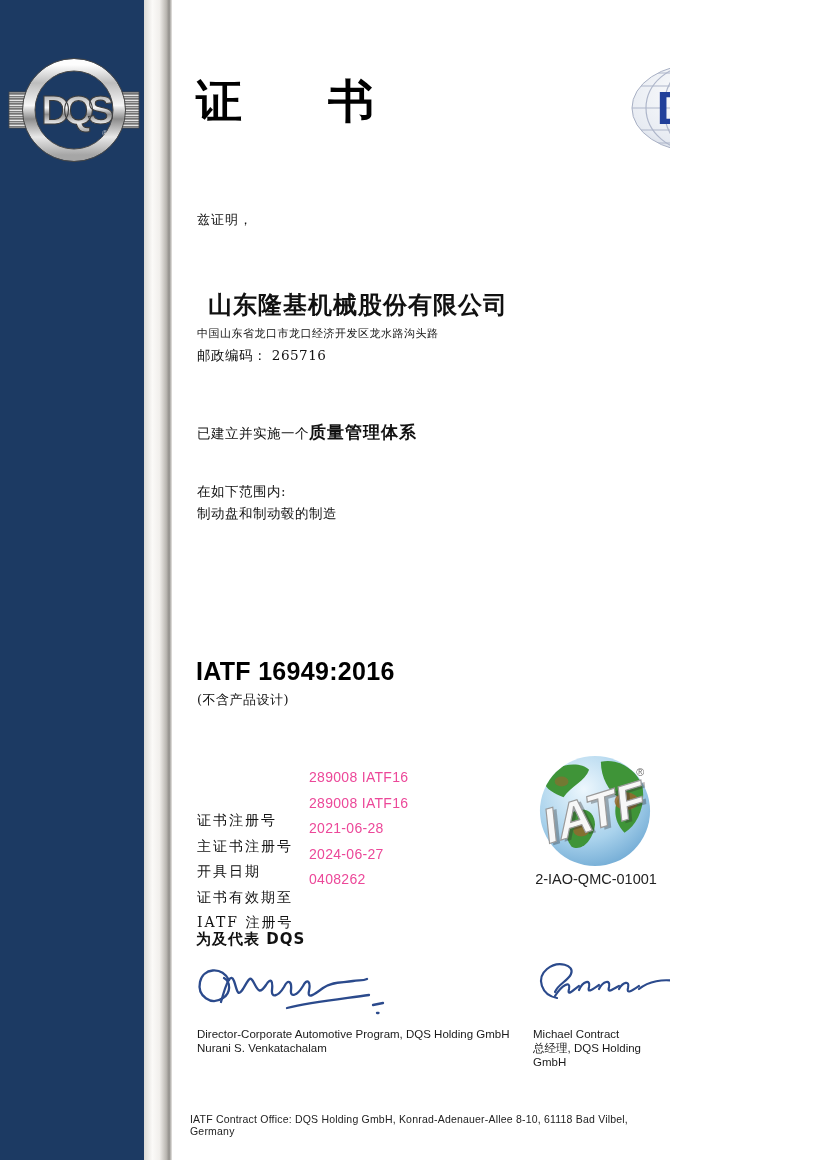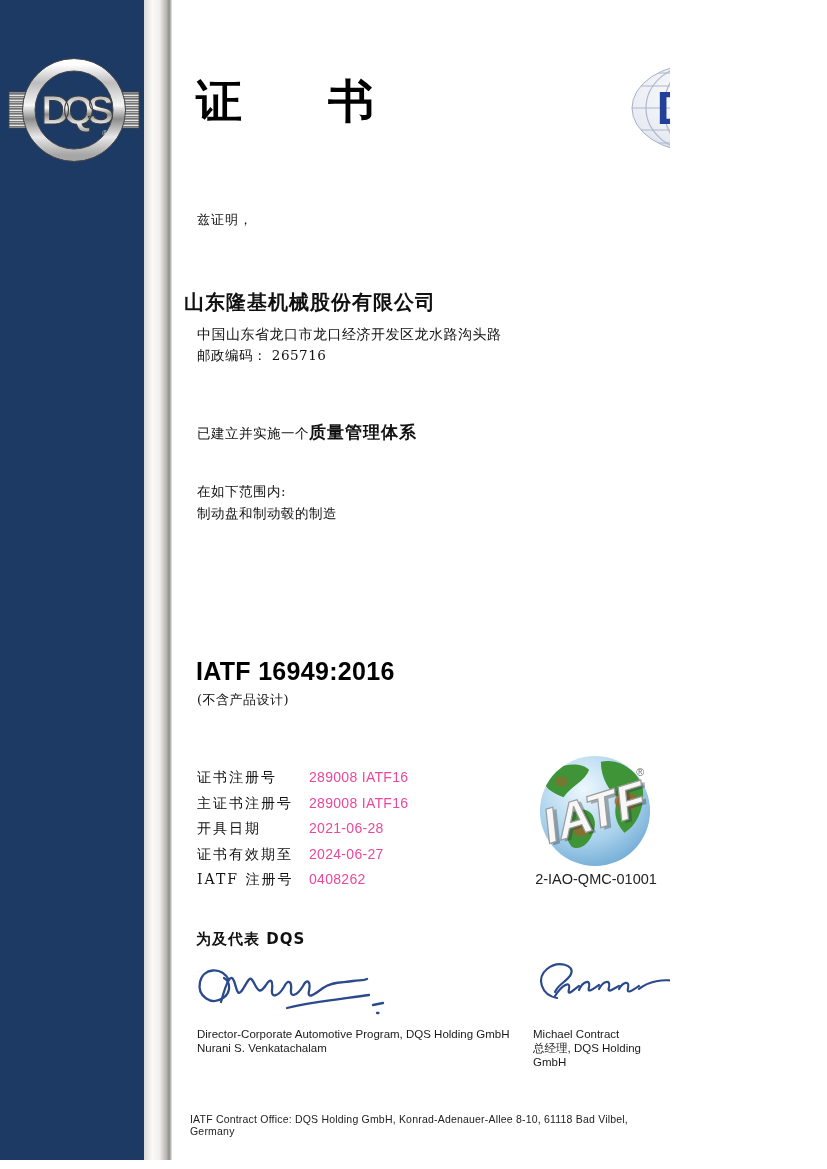--- a/index.html
+++ b/index.html
@@ -18,40 +18,40 @@
   .emblem { left:8px; top:54px; }
 
   .cert-title {
     left:196px; top:78px; display:flex; gap:86px; line-height:1;
     font-family:"DejaVu Serif","Liberation Serif",serif; font-size:46px; font-weight:600; color:#000;
   }
   .dqs-globe { left:628px; top:60px; }
 
   .intro { left:197px; top:211px; font-size:13px; letter-spacing:1px; }
 
-  .company-name { left:184px; top:289px; font-size:20px; font-weight:bold; letter-spacing:1px;
+  .company-name { left:208px; top:289px; font-size:24px; font-weight:bold; letter-spacing:1px;
                   font-family:"DejaVu Sans","Liberation Sans",sans-serif; }
-  .company-address { left:197px; top:326px; font-size:14px; letter-spacing:0.5px; }
+  .company-address { left:197px; top:326px; font-size:11px; letter-spacing:0.5px; }
   .company-postal  { left:197px; top:347px; font-size:13.5px; letter-spacing:0.5px; }
 
   .system-line { left:197px; top:421px; font-size:13.5px; letter-spacing:0.5px; }
   .system-bold { font-family:"DejaVu Sans","Liberation Sans",sans-serif;
                  font-size:17px; font-weight:bold; letter-spacing:1px; }
 
   .scope-label { left:197px; top:483px; font-size:13.5px; letter-spacing:0.5px; }
   .scope-text  { left:197px; top:505px; font-size:13.5px; letter-spacing:0.5px; }
 
   .audit { left:197px; top:611px; font-size:13.5px; letter-spacing:0.3px; white-space:nowrap; }
 
   .standard  { left:196px; top:657px; font-size:25px; font-weight:bold; letter-spacing:0.3px; color:#000; }
   .exclusion { left:197px; top:691px; font-size:13px; letter-spacing:0.5px; }
 
   .reg-table { left:197px; top:765px; }
   .reg-row   { display:flex; height:25.5px; line-height:25.5px; }
-  .reg-label { width:112px; font-family:"DejaVu Serif","Liberation Serif",serif; font-size:14px; letter-spacing:2px; }
+  .reg-label { width:112px; font-family:"DejaVu Serif","Liberation Serif",serif; font-size:14px; letter-spacing:2px;margin-top:43px; }
   .reg-value { font-size:14px; font-weight:500; color:#ec4899; letter-spacing:0.3px; }
 
   .iatf-globe  { left:536px; top:752px; }
   .iatf-number { left:529px; top:871px; width:134px; text-align:center; font-size:14.5px; color:#222; }
 
   .sign-heading { left:196px; top:930px; font-size:15px; font-weight:bold; letter-spacing:1px;
                   font-family:"DejaVu Sans","Liberation Sans",sans-serif; }
   .sig-1 { left:193px; top:960px; }
   .sig-2 { left:531px; top:958px; }
   .signer { font-size:11.5px; line-height:14px; color:#1a1a1a; }

